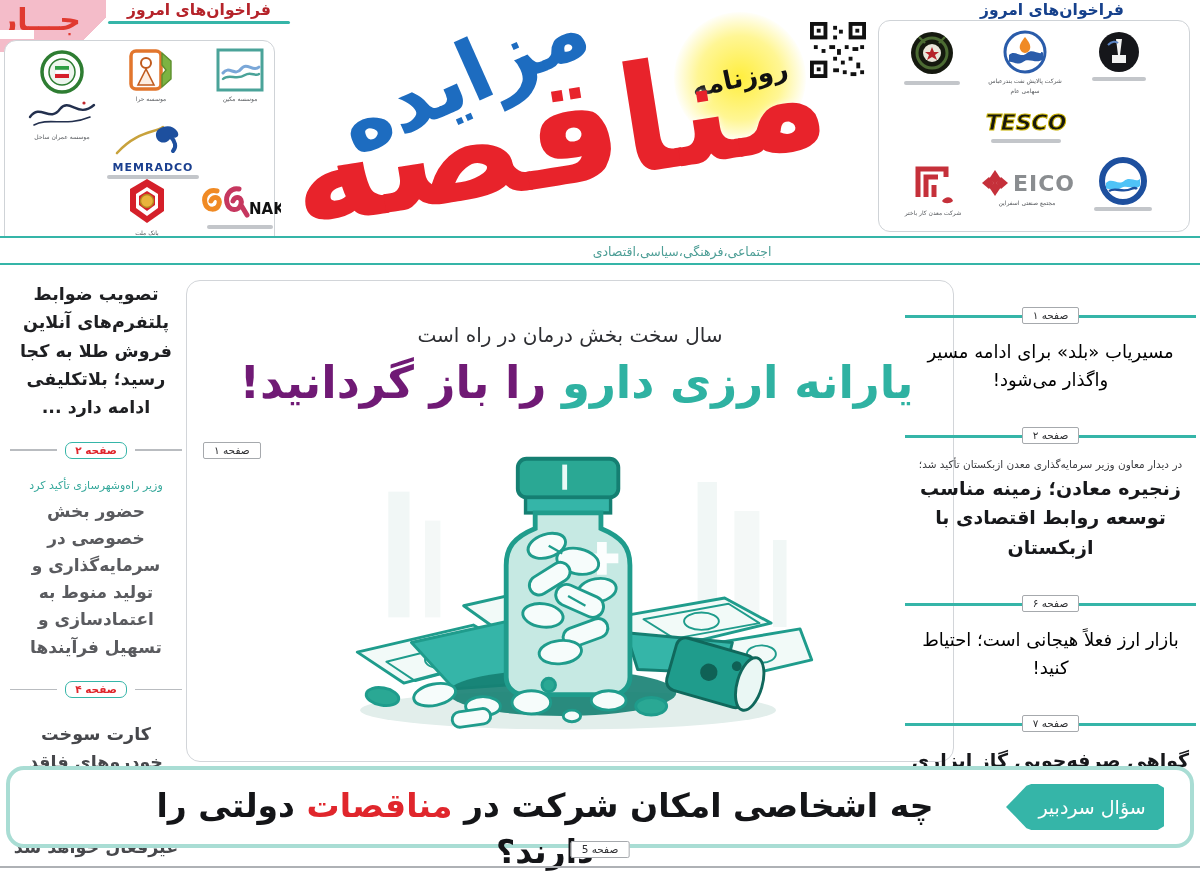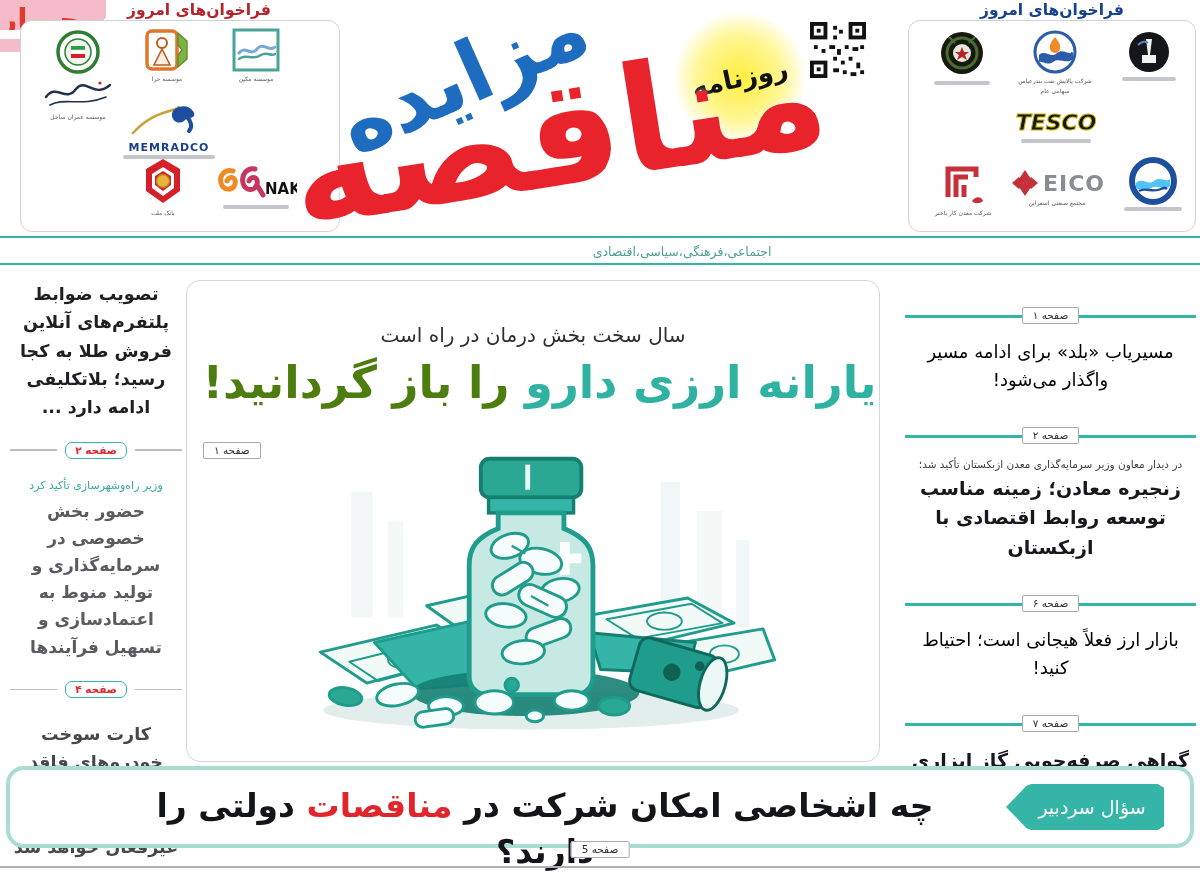--- a/index.html
+++ b/index.html
@@ -20,22 +20,22 @@
   .corner::after{ content:""; position:absolute; left:0; top:30px; width:34px; height:9px; background:#fff; }
   
   .callhead { position:absolute; top:1px; text-align:center; font-weight:bold; font-size:15.5px; direction:rtl; }
   .callhead .ul { height:3px; background:#35b5a8; margin-top:2px; border-radius:2px; }
   .callhead.lft { left:108px; width:182px; color:#b5232a; }
   .callhead.rgt { left:963px; width:178px; color:#16418c; }
   
   .panel {
     position:absolute; top:20px; height:212px; border:1.5px solid #cfd3d7; border-radius:12px; background:#fff;
   }
-  .panel.lft { left:20px;   width:320px; }
-  .panel.rgt { left:908px; width:288px; }
+  .panel.lft { left:4px;   width:271px;margin-top:20px; }
+  .panel.rgt { left:878px; width:312px; }
   .logo { position:absolute; display:flex; flex-direction:column; align-items:center; gap:2px; }
   .cap { font-size:6px; color:#55585c; direction:rtl; text-align:center; line-height:1.35; white-space:nowrap; }
   .blurbar { height:4px; background:#c3c6ca; border-radius:2px; }
   
   .masthead { position:absolute; left:292px; top:0; width:614px; height:236px; }
   .badge-glow {
     position:absolute; left:382px; top:12px; width:132px; height:132px; border-radius:50%;
     background:radial-gradient(circle, #ffee3e 0%, #fff694 45%, rgba(255,248,170,0) 72%);
     display:flex; align-items:center; justify-content:center; z-index:1;
   }
@@ -81,27 +81,27 @@
   .colR .b { font-size:19px; font-weight:bold; color:#17181b; line-height:1.55; }
   .colR .r { font-size:18px; color:#000000; line-height:1.55; }
   .colR .kick { font-size:10.5px; color:#3a3b3f; text-align:center; margin-bottom:4px; }
   .rule { position:relative; border-bottom:3px solid #35b5a8; margin:22px 0 20px; text-align:center; }
   .ptag-gray {
     position:relative; top:8px; background:#fff; border:1px solid #a6a9ad; border-radius:2px;
     color:#2f3033; font-size:10.5px; padding:1px 10px 2px; white-space:nowrap;
   }
   
   .centerbox {
-    position:absolute; left:186px; top:280px; width:694px; height:482px;
+    position:absolute; left:186px; top:280px; width:768px; height:482px;
     border:1.5px solid #d2d5d9; border-radius:14px; background:#fff;
   }
   .centerbox .kick { margin-top:42px; text-align:center; font-size:20px; color:#2e2f33; direction:rtl; }
   .centerbox .head { margin-top:10px; text-align:center; font-size:45px; font-weight:bold; direction:rtl; line-height:1.15; }
   .centerbox .head .teal { color:#2fb2a2; }
-  .centerbox .head .blk { color:#4d7c0f;margin-left:13px; }
+  .centerbox .head .blk { color:#701a75;margin-left:13px; }
   .centerbox .ctag { position:absolute; left:16px; top:158px; }
   .ptag-dark {
     background:#fff; border:1px solid #a6a9ad; border-radius:2px;
     color:#2f3033; font-size:10.5px; padding:1px 10px 2px; white-space:nowrap;
   }
   .illus { position:absolute; left:50%; transform:translateX(-50%); top:172px; }
   
   .banner {
     position:absolute; left:6px; top:766px; width:1188px; height:82px;
     border:4px solid #a9ddd4; border-radius:18px; background:#fff;

